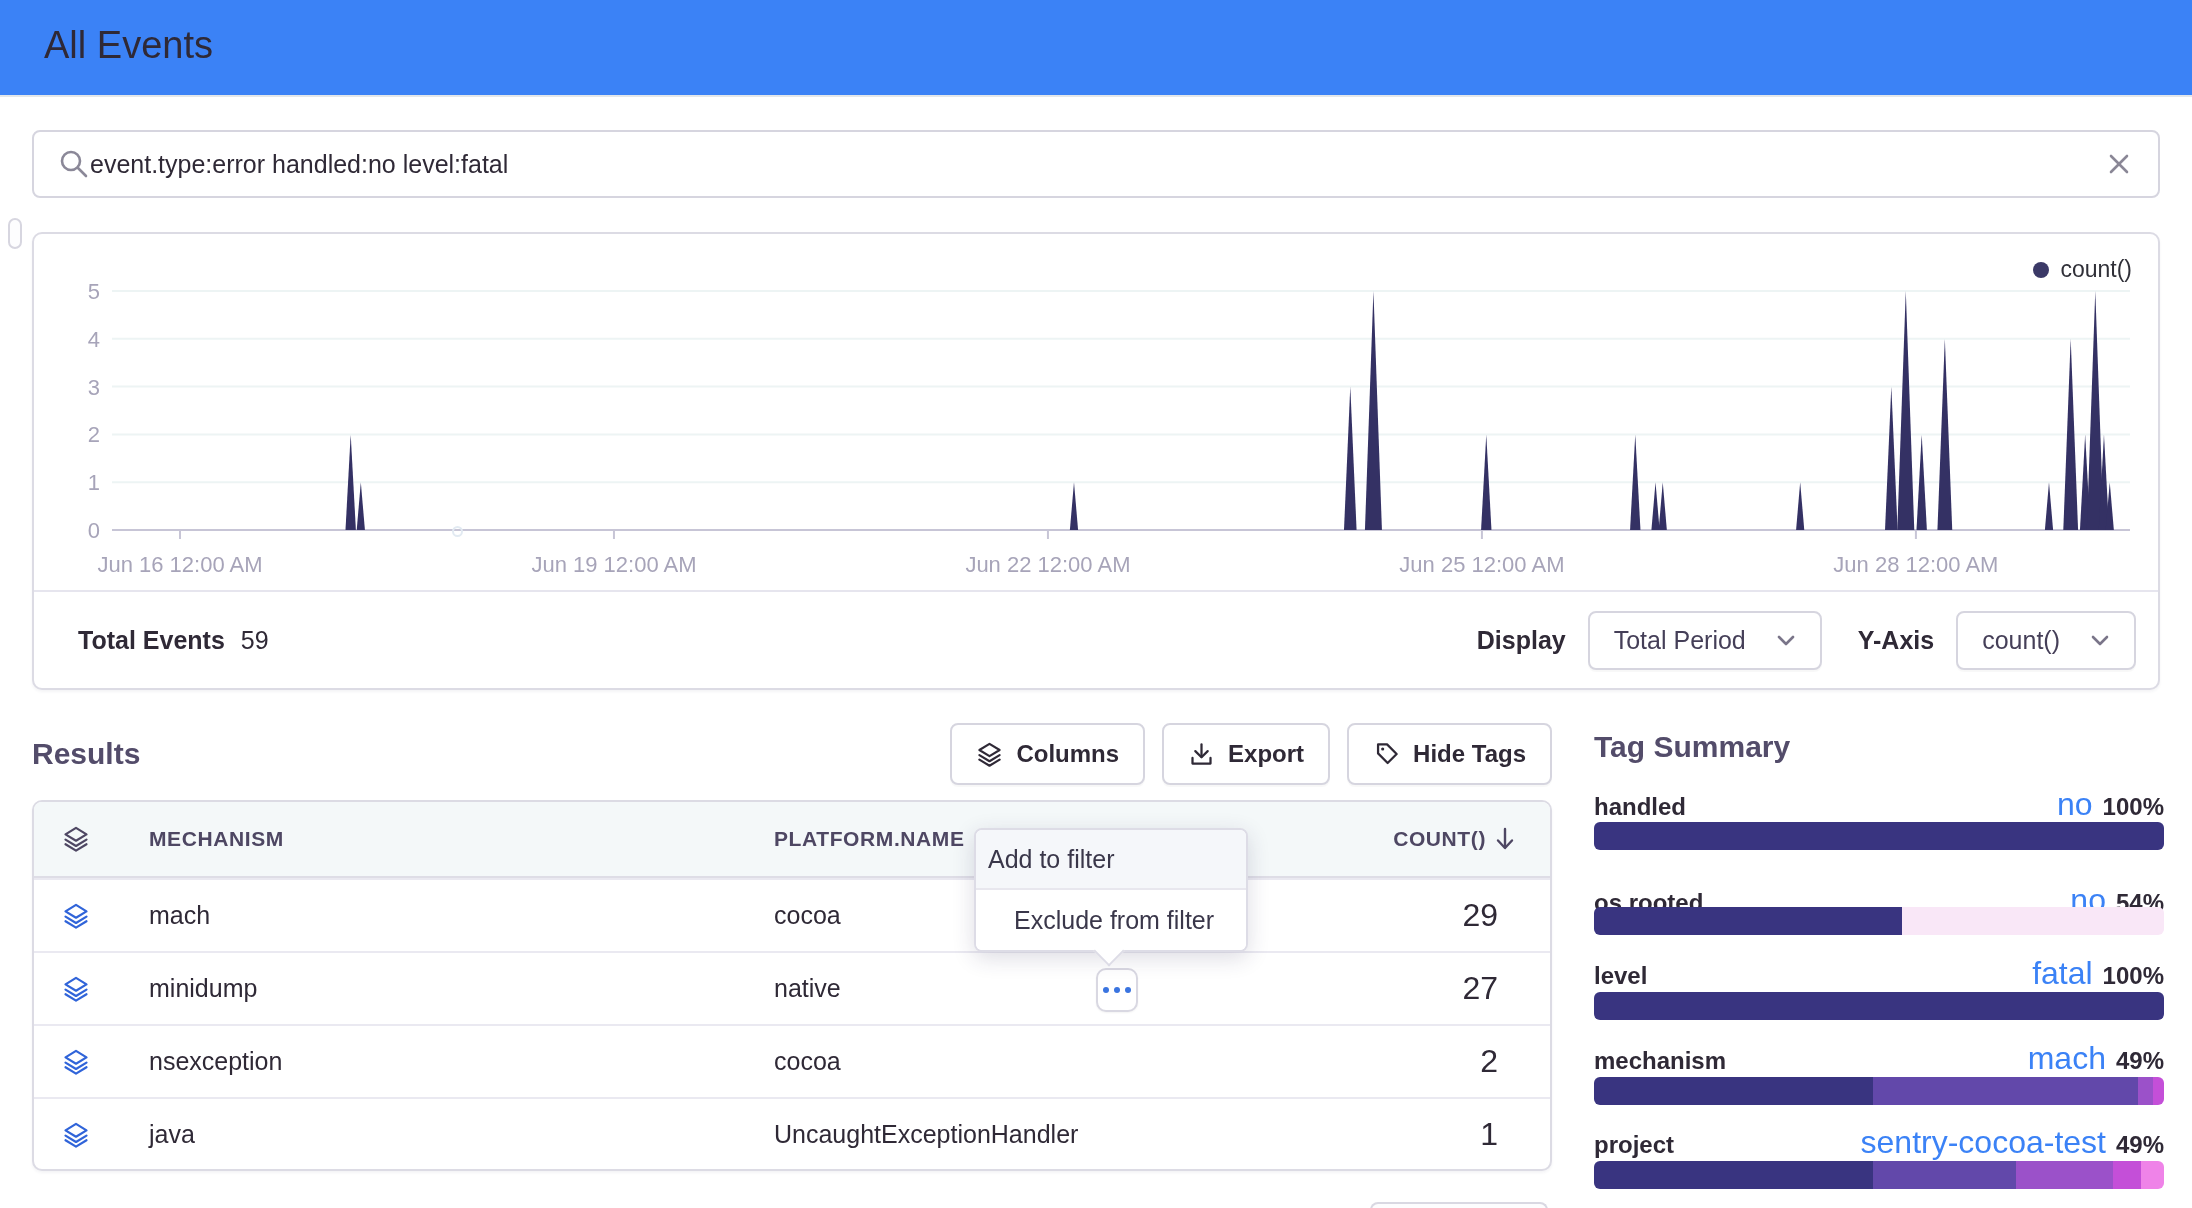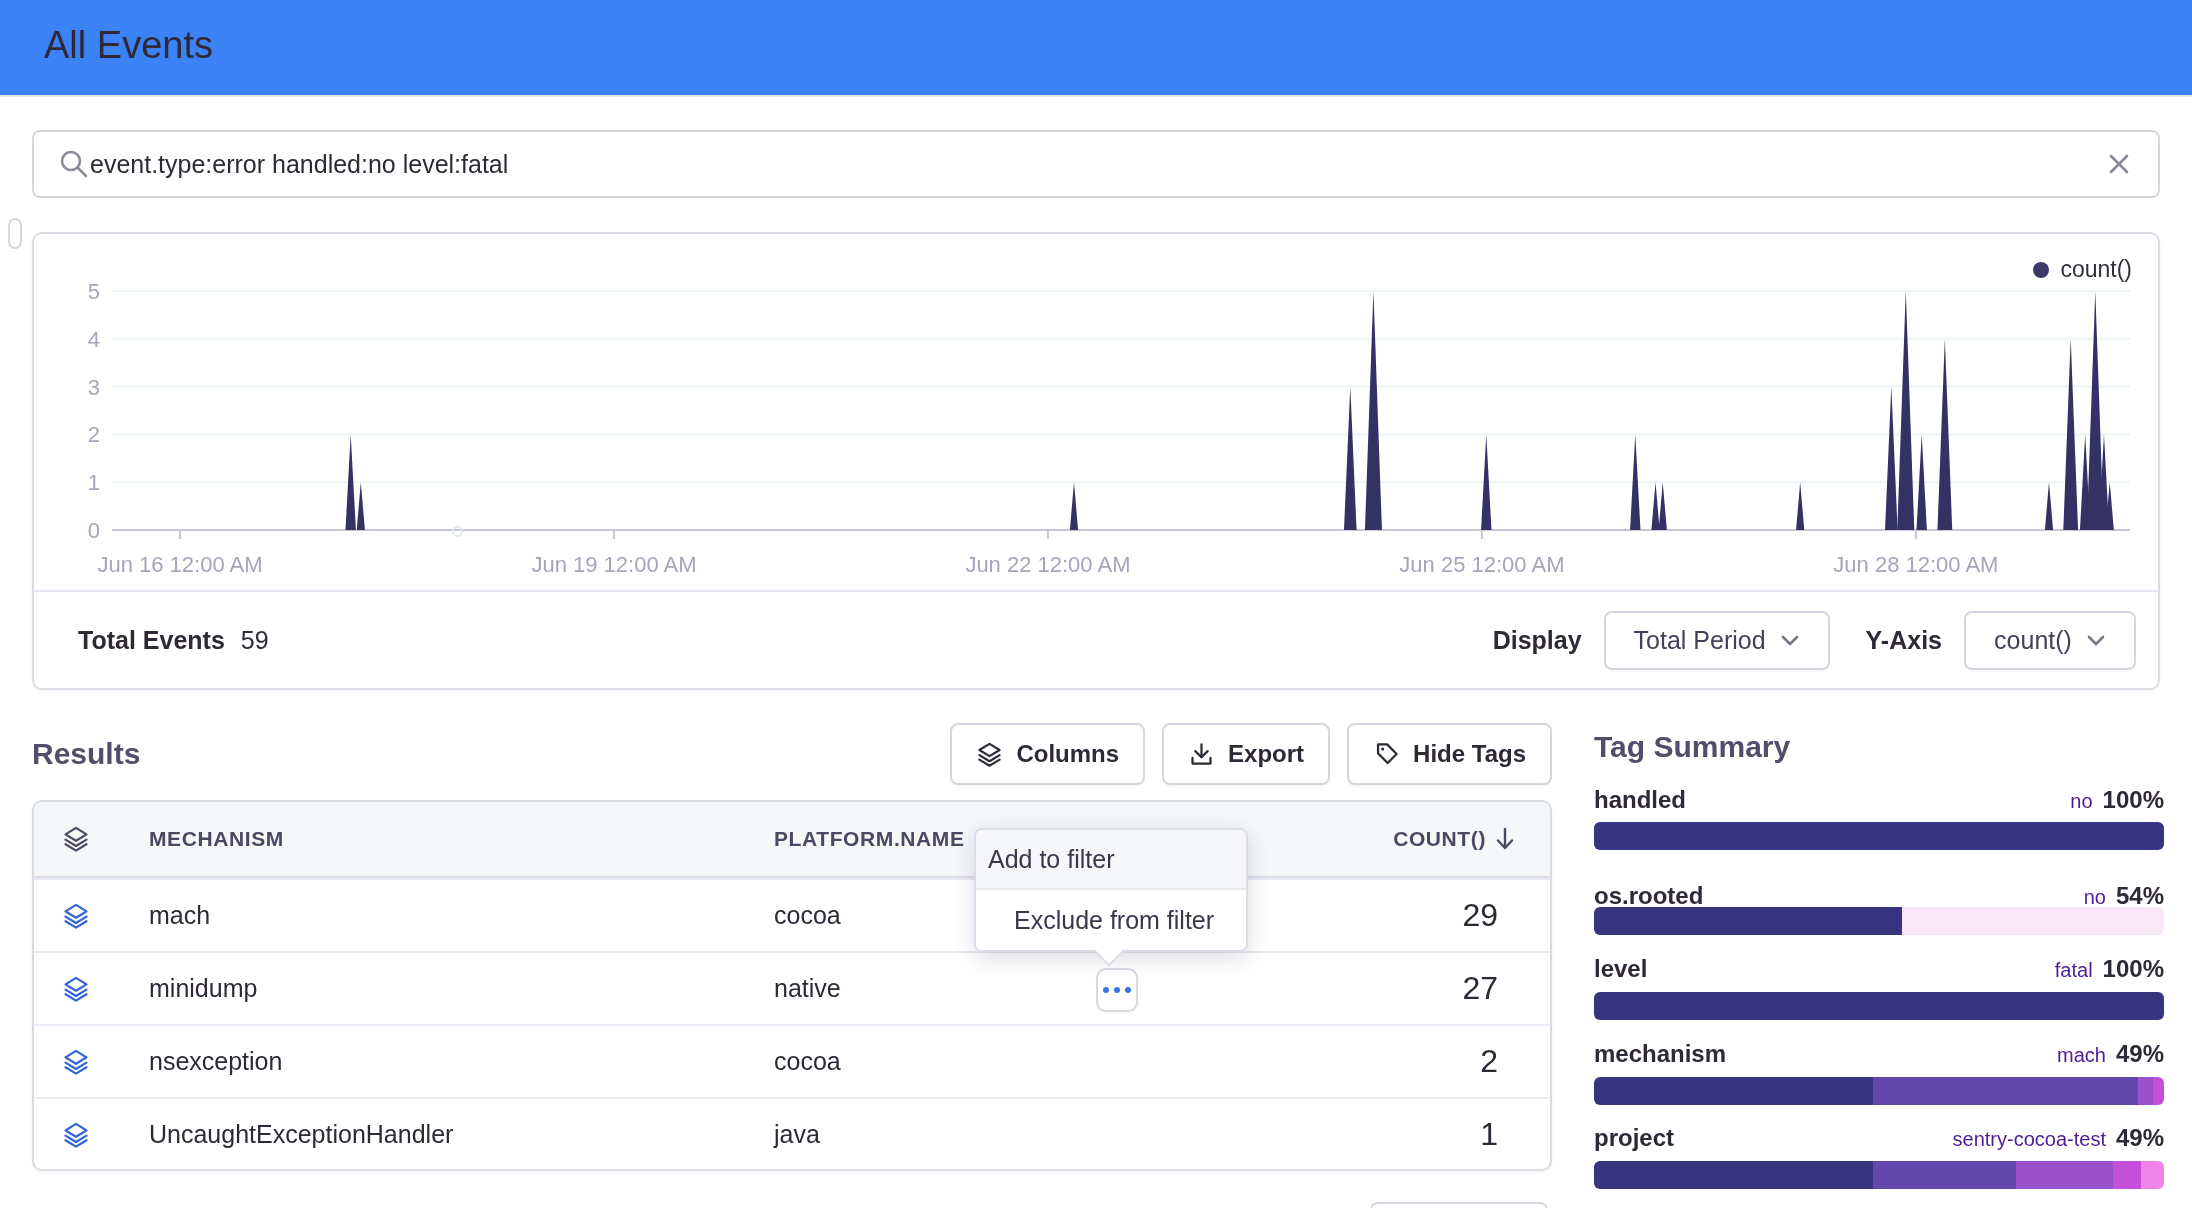--- a/index.html
+++ b/index.html
@@ -28,21 +28,21 @@
   #legend-dot { width:16px; height:16px; border-radius:50%; background:#3b3967; }
   #legend-label { font-size:23px; color:#303038; }
   #chart-svg { position:absolute; left:20px; top:16px; }
   #chart-footer { position:absolute; left:0; bottom:0; width:100%; height:98px;
     border-top:2px solid #e6e5ee; display:flex; align-items:center; padding:0 22px 0 44px; }
   #total-events-label { font-size:25px; font-weight:bold; color:#2f2936; }
   #total-events-value { font-size:25px; color:#2f2936; margin-left:16px; }
   #footer-controls { margin-left:auto; display:flex; align-items:center; gap:22px; }
   .ctl-label { font-size:25px; font-weight:bold; color:#2f2936; }
   .dropdown-btn { height:59px; background:#fff; border:2px solid #d6d5df; border-radius:8px;
-    display:flex; align-items:center; justify-content:center; gap:14px; padding:0 24px;
+    display:flex; align-items:center; justify-content:center; gap:30px; padding:0 24px;
     font-size:25px; color:#453f58; cursor:pointer; box-shadow:0 2px 1px rgba(0,0,0,.03); font-family:inherit;}
   #display-dropdown { min-width:226px; }
   #yaxis-dropdown { min-width:172px; margin-right:0; }
 
   
   #results-row { position:absolute; left:32px; top:722px; width:1520px; height:64px;
     display:flex; align-items:center; }
   #results-heading { font-size:30px; font-weight:bold; color:#534c6a; }
   #results-buttons { margin-left:auto; display:flex; gap:17px; }
   .tool-btn { height:62px; background:#fff; border:2px solid #d6d5df; border-radius:8px;
@@ -86,21 +86,21 @@
     background:#fff; transform:rotate(45deg);
     border-right:2px solid #dddce6; border-bottom:2px solid #dddce6; }
 
   
   #tag-summary { position:absolute; left:1594px; top:730px; width:570px; height:470px; }
   #tag-summary-heading { font-size:30px; font-weight:bold; color:#534c6a; }
   .tag-item { position:absolute; left:0; width:570px; }
   .tag-label-row { display:flex; justify-content:space-between; align-items:baseline; }
   .tag-name { font-size:24px; font-weight:bold; color:#2f2936; }
   .tag-val-wrap { display:flex; gap:10px; align-items:baseline; }
-  .tag-value { font-size:20px; color:#4c1d95; }
+  .tag-value { font-size:32px; color:#3b82f6; }
   .tag-pct { font-size:24px; font-weight:bold; color:#2f2936; }
   .tag-bar { position:absolute; left:0; width:570px; height:28px; border-radius:6px;
     overflow:hidden; display:flex; cursor:pointer; }
   .tag-seg { height:100%; }
 
   
   #left-edge-handle { position:absolute; left:8px; top:218px; width:14px; height:31px;
     border:2px solid #d7d6e0; border-radius:8px; background:#fdfdfe; }
   #chart-artifact-dot { position:absolute; left:418px; top:292px; width:11px; height:11px;
     border:2px solid #e2eaf2; border-radius:50%; }
@@ -303,22 +303,22 @@
     </div>
 
     <div class="trow tgrid">
       <div class="td first">
         <svg width="28" height="28" viewBox="0 0 24 24">
           <path class="stroke-ic" d="M12 2.5 L21 8 L12 13.5 L3 8 Z" stroke="#3064d9" stroke-width="1.9"></path>
           <polyline class="stroke-ic" points="3,12.5 12,18 21,12.5" stroke="#3064d9" stroke-width="1.9"></polyline>
           <polyline class="stroke-ic" points="3,16.5 12,22 21,16.5" stroke="#3064d9" stroke-width="1.9"></polyline>
         </svg>
       </div>
+      <div class="td cell-pad">java</div>
       <div class="td cell-pad">UncaughtExceptionHandler</div>
-      <div class="td cell-pad">java</div>
       <div class="td count">1</div>
     </div>
   </section>
 
   <div id="context-menu">
     <div class="menu-item hovered">Add to filter</div>
     <div class="menu-item last">Exclude from filter</div>
     <div id="menu-caret"></div>
   </div>
 

